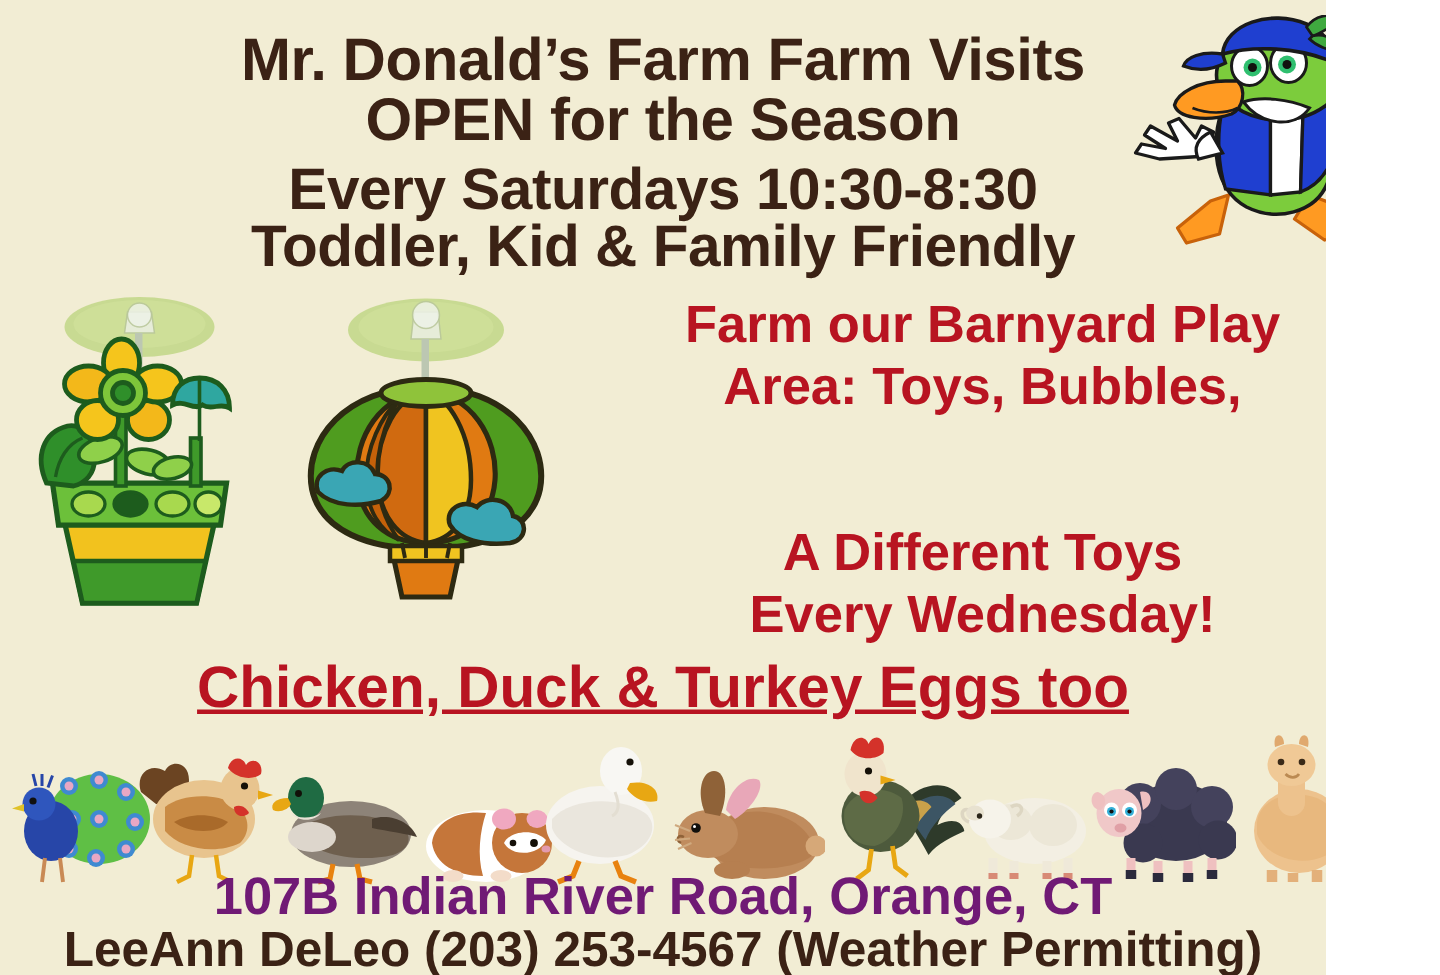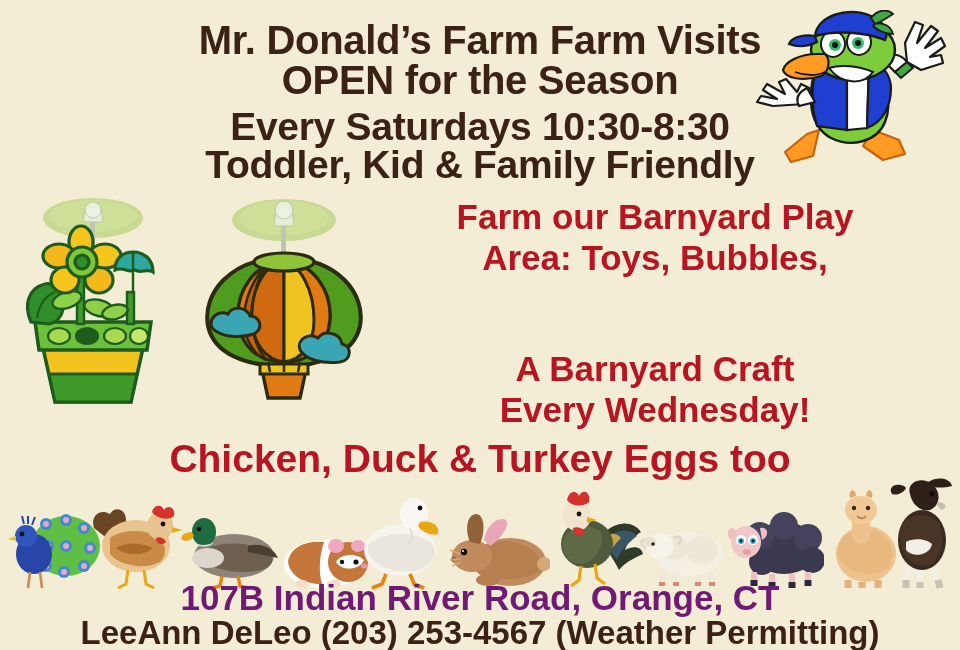--- a/index.html
+++ b/index.html
@@ -8,21 +8,21 @@
     padding: 0;
   }
   body {
     width: 960px;
     height: 650px;
     overflow: hidden;
     font-family: "Liberation Sans", sans-serif;
   }
   #flyer {
     position: relative;
-    width: 960px;
+    width: 884px;
     height: 650px;
     background: #f2edd4;
     overflow: hidden;
   }
 
   
   .tline {
     position: absolute;
     white-space: nowrap;
     font-weight: bold;
@@ -62,20 +62,21 @@
 
   .l-eggs {
     position: absolute;
     top: 437px;
     left: 0; right: 0;
     text-align: center;
     color: #b81421;
     font-weight: bold;
     font-size: 39px;
     white-space: nowrap;
+    text-decoration: underline;
   }
 
   .l-addr {
     position: absolute;
     top: 578px;
     left: 0; right: 0;
     text-align: center;
     color: #701a75;
     font-weight: bold;
     font-size: 35px;
@@ -114,21 +115,21 @@
 
   <div class="tline headline-1 brown l-title-a">Mr. Donald’s Farm Farm Visits</div>
   <div class="tline headline-1 brown l-title-b">OPEN for the Season</div>
 
   <div class="tline headline-1 brown l-sat-a">Every Saturdays 10:30-8:30</div>
   <div class="tline headline-1 brown l-sat-b">Toddler, Kid &amp; Family Friendly</div>
 
   <div class="redcol l-barn-a">Farm our Barnyard Play</div>
   <div class="redcol l-barn-b">Area: Toys, Bubbles,</div>
 
-  <div class="redcol l-craft-a">A Barnyard Craft</div>
+  <div class="redcol l-craft-a">A Different Toys</div>
   <div class="redcol l-craft-b">Every Wednesday!</div>
 
   <div class="l-eggs">Chicken, Duck &amp; Turkey Eggs too</div>
 
   <div class="art" id="duck-mascot">
     <svg viewBox="0 0 205 160" width="205" height="160">
 
       <g stroke="#1a1a1a" stroke-width="2.2" stroke-linejoin="round">
         <path d="M18,96 L2,92 L6,86 L22,89 L8,80 L12,74 L30,84 L24,72 L31,69 L42,82 L46,74 L54,78 L50,94 Z" fill="#ffffff"></path>
       </g>

